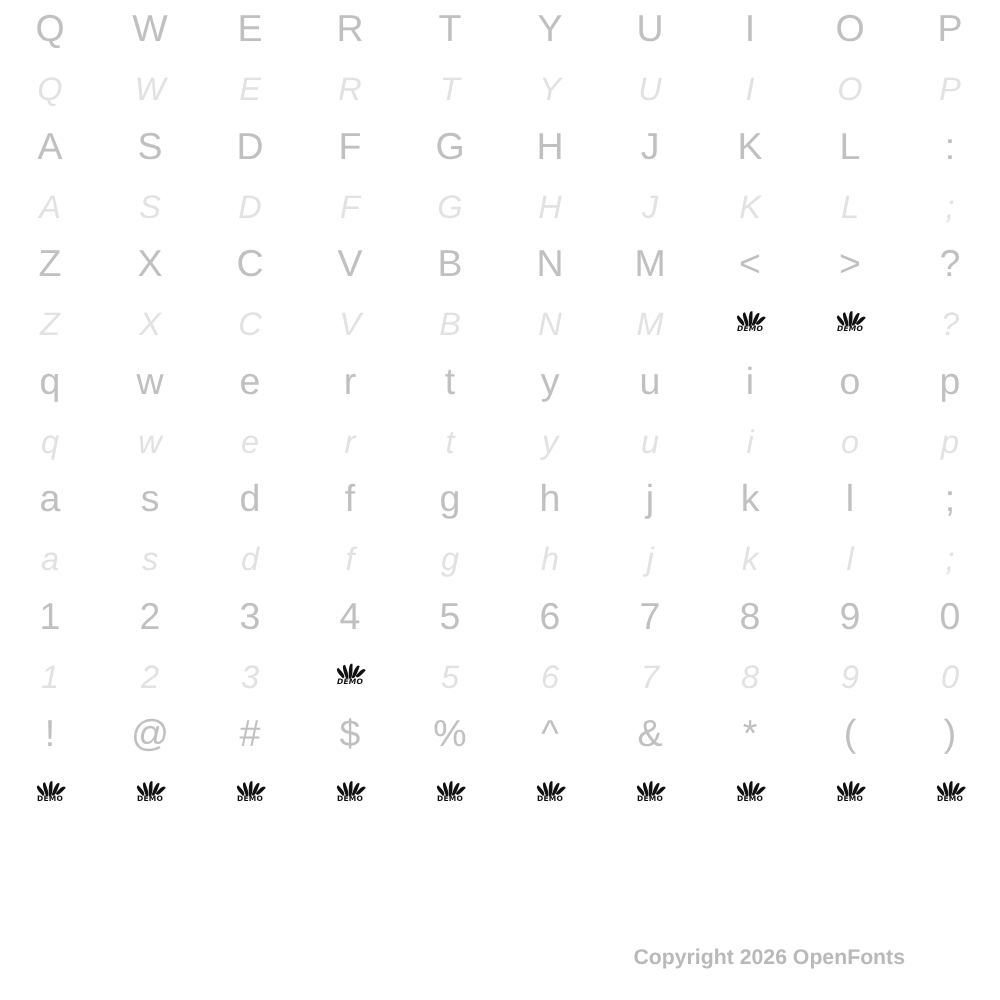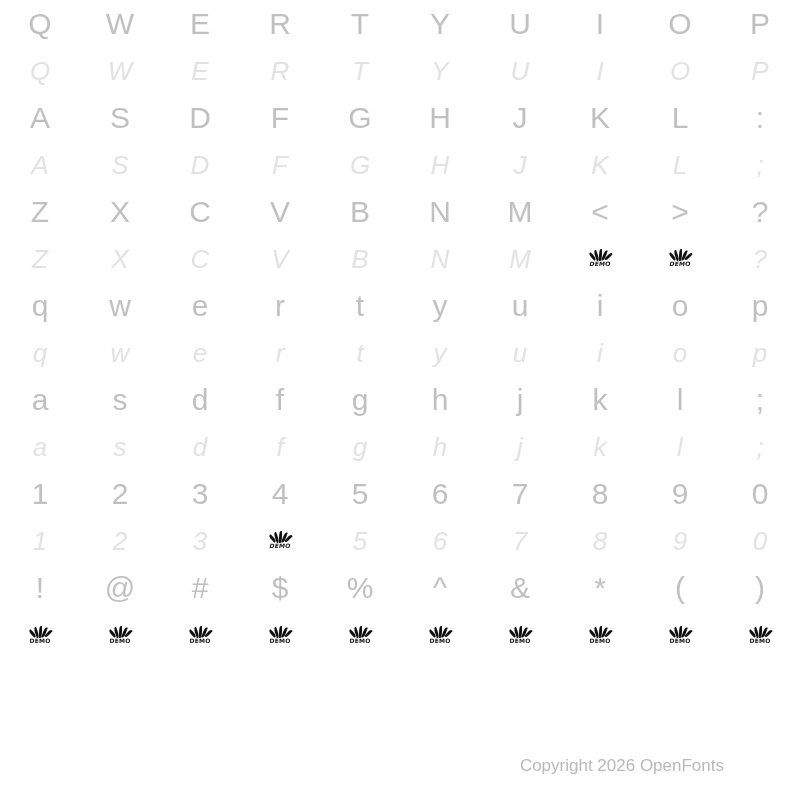--- a/index.html
+++ b/index.html
@@ -86,20 +86,21 @@
     line-height: 1;
   }
   #footer {
     position: absolute;
     left: 0;
     bottom: 24px;
     width: 800px;
     text-align: right;
     padding-right: 76px;
     box-sizing: border-box;
+    font-weight: bold;
   }
   #footer .copy {
     font-size: 17px;
     color: #b9b9b9;
     font-family: "Liberation Sans", sans-serif;
   }
 </style>
 </head>
 <body>
 

